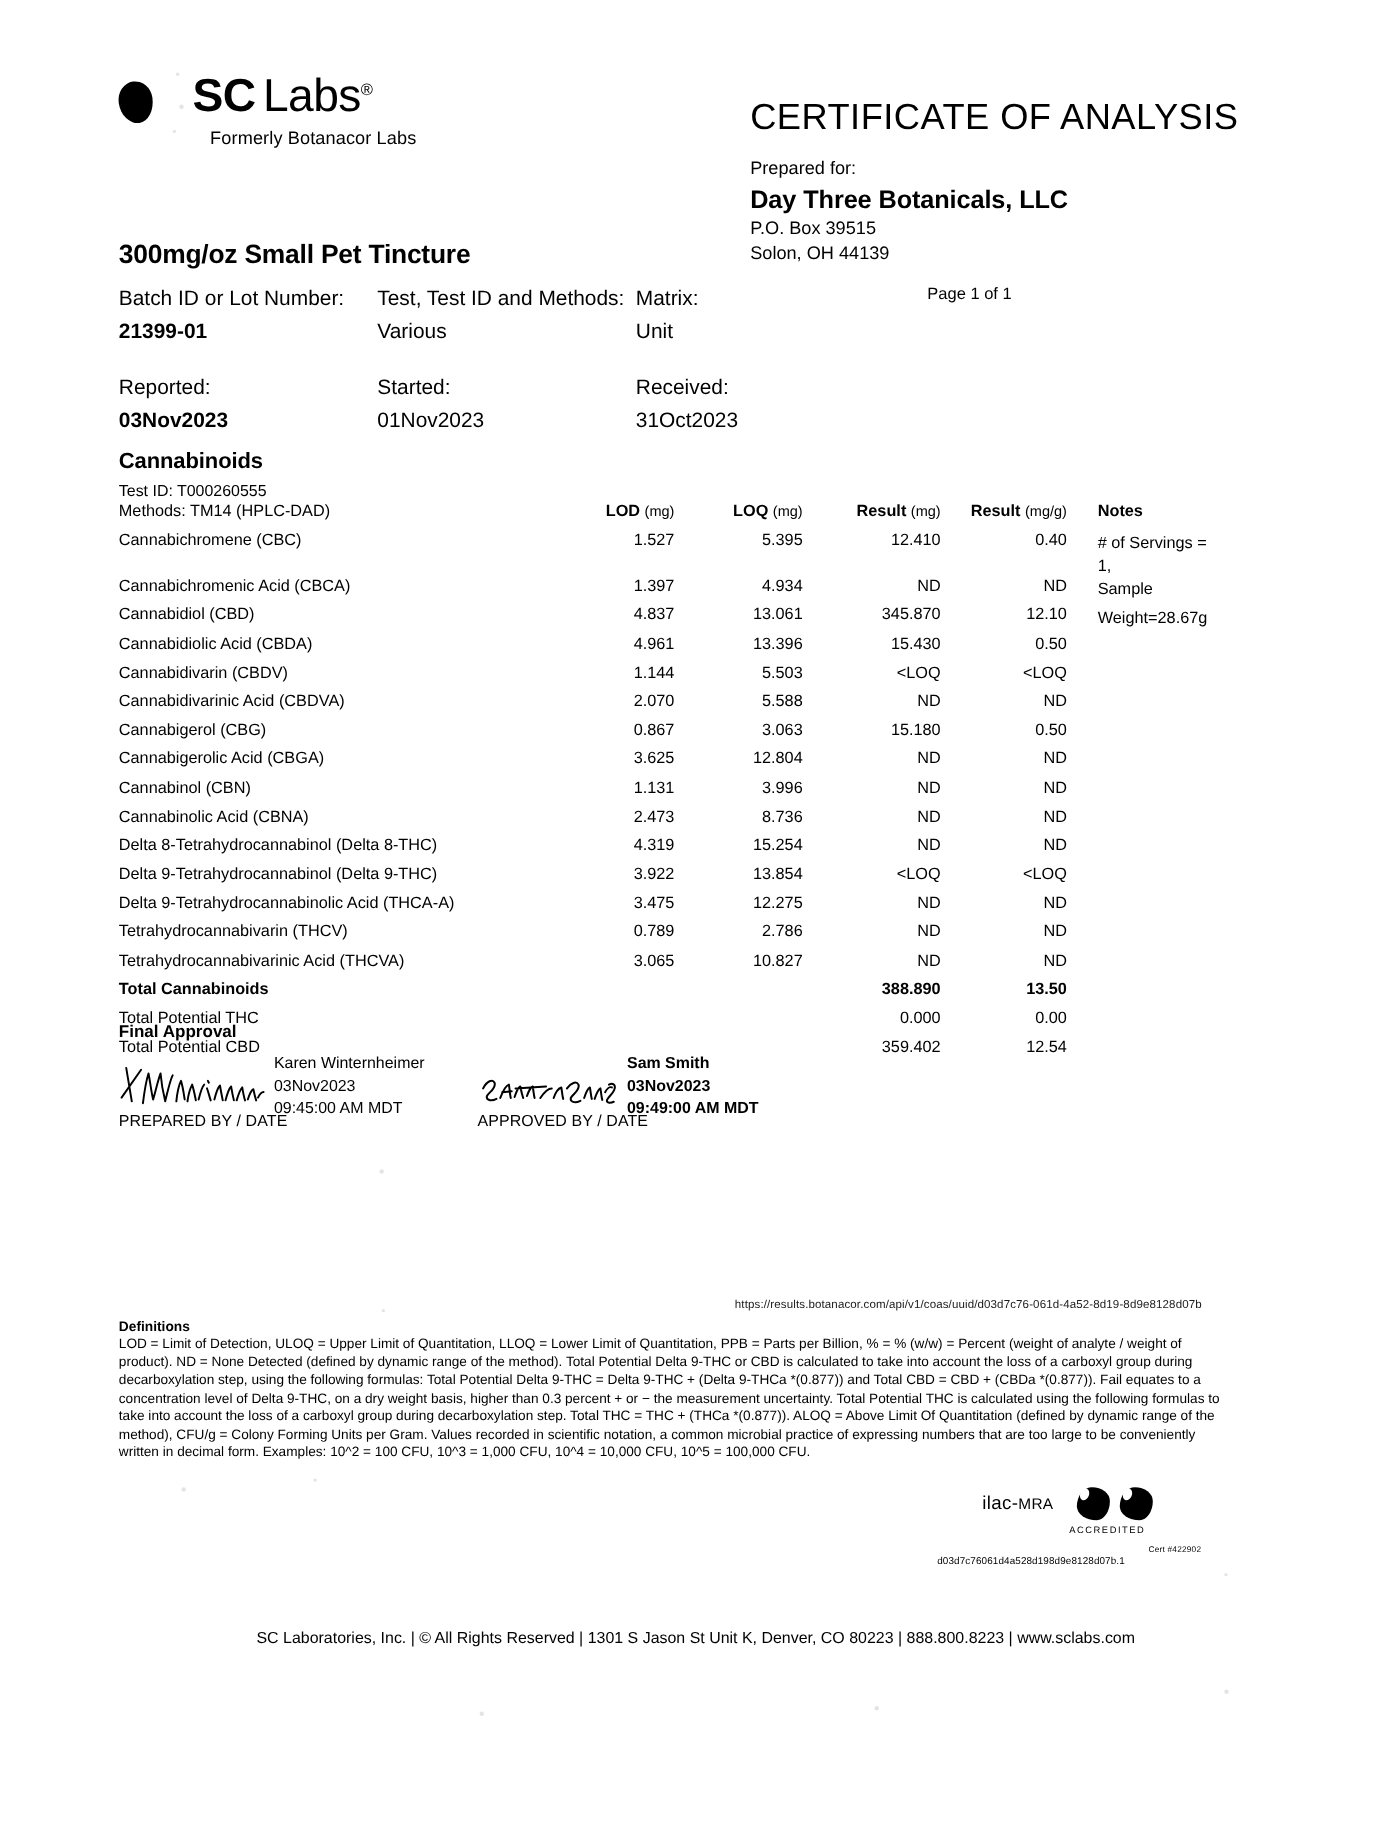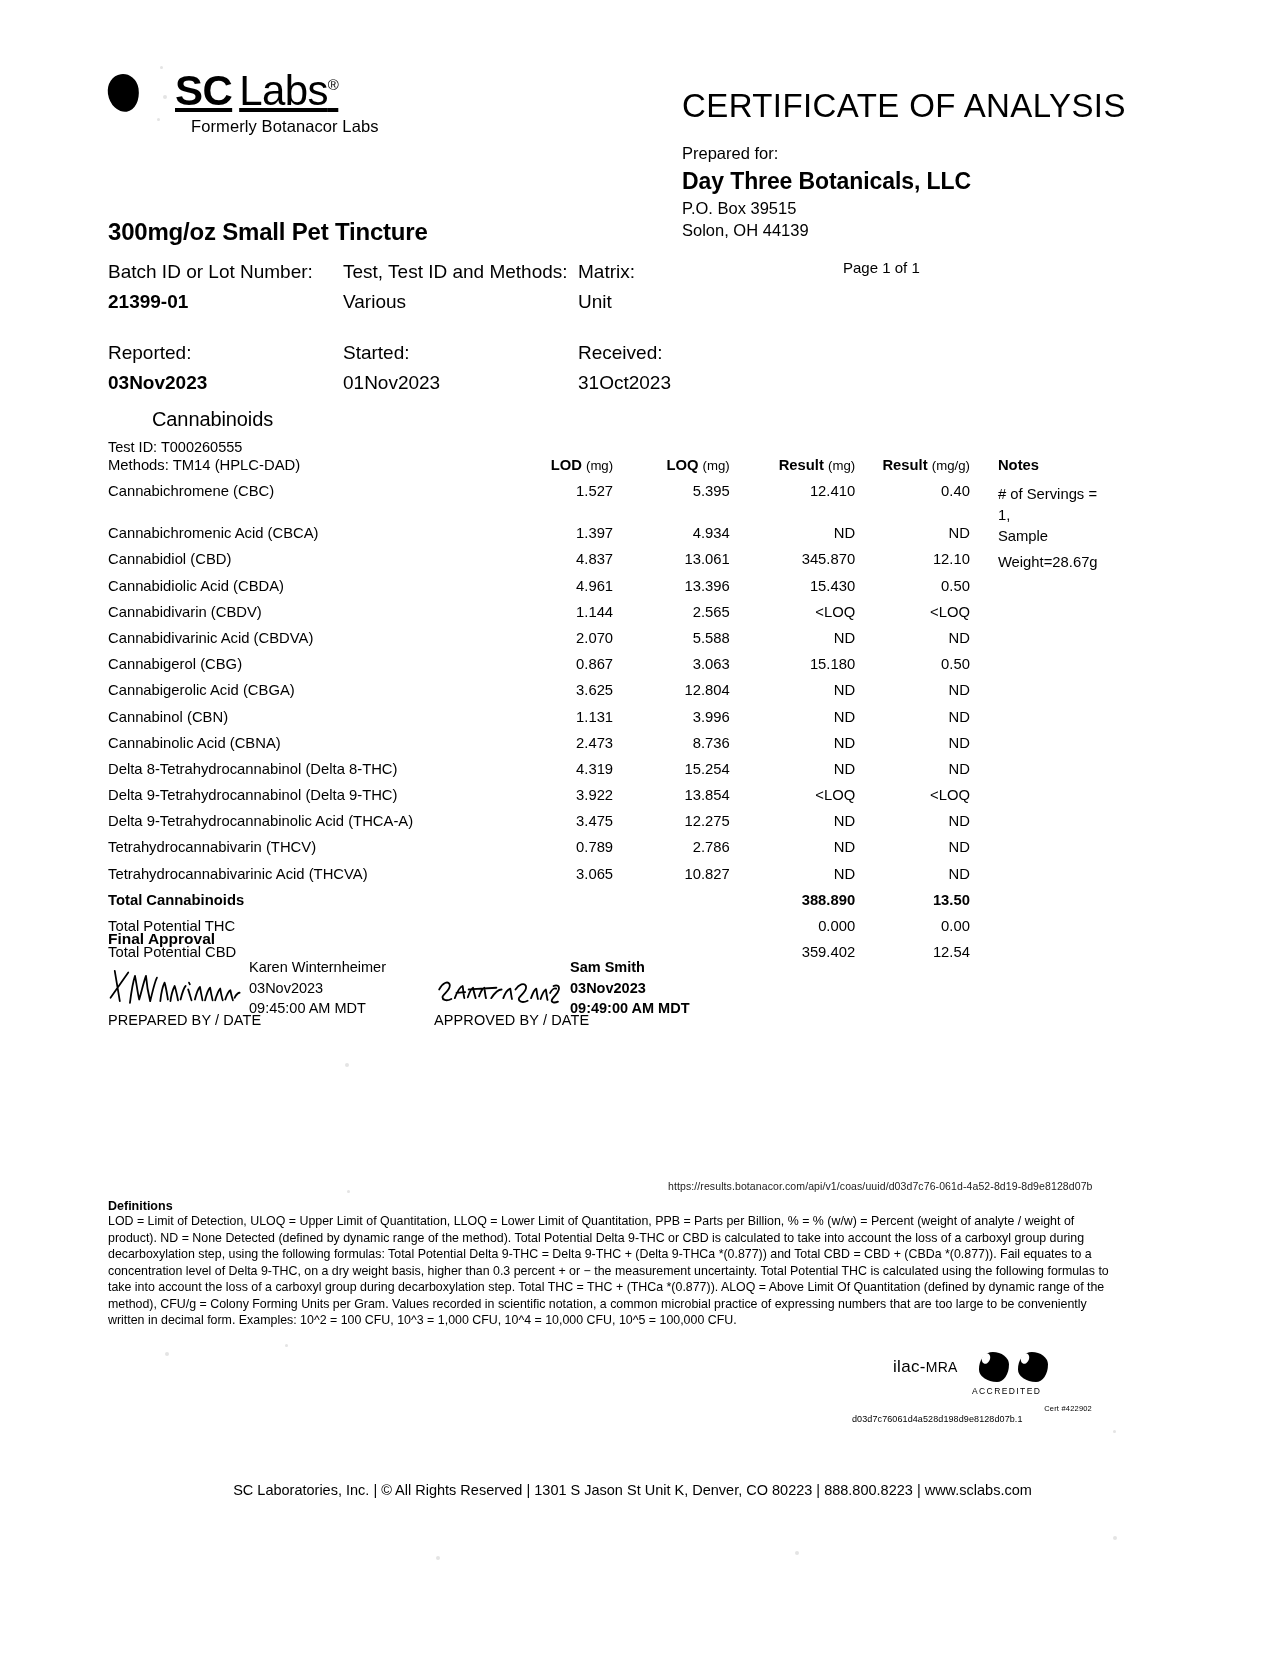--- a/index.html
+++ b/index.html
@@ -24,22 +24,21 @@
   }
 
   
   .logo-block {
     position: absolute;
     left: 108px; top: 62px;
     width: 420px;
   }
   .logo-row {
     display: flex;
-    align-items: flex-end;
-    text-decoration: underline;
+    align-items: center;
   }
   .logo-dot {
     width: 31px;
     height: 38px;
     background: #000;
     border-radius: 50% 50% 48% 52% / 46% 44% 56% 54%;
     transform: rotate(-8deg);
     margin-top: 12px;
     margin-right: 36px;
     flex: none;
@@ -127,23 +126,22 @@
   .meta-label { line-height: 1.45; }
   .meta-value { line-height: 1.45; }
   .meta-value.bold { font-weight: bold; }
   .meta-gap { height: 22px; }
 
   
   .section-title {
     position: absolute;
     left: 108px; top: 408px;
     font-size: 20px;
-    font-weight: normal;
+    font-weight: bold;
     letter-spacing: -0.1px;
-    margin-left: 44px;
   }
   .test-id {
     position: absolute;
     left: 108px; top: 439px;
     font-size: 14.5px;
   }
   .table-wrap {
     position: absolute;
     left: 108px; top: 458px;
     width: 1000px;
@@ -429,21 +427,21 @@
             <td class="c-name">Cannabidiolic Acid (CBDA)</td>
             <td class="c-lod">4.961</td>
             <td class="c-loq">13.396</td>
             <td class="c-rmg">15.430</td>
             <td class="c-rmgg">0.50</td>
             <td class="c-notes"></td>
           </tr>
           <tr>
             <td class="c-name">Cannabidivarin (CBDV)</td>
             <td class="c-lod">1.144</td>
-            <td class="c-loq">2.565</td>
+            <td class="c-loq">5.503</td>
             <td class="c-rmg">&lt;LOQ</td>
             <td class="c-rmgg">&lt;LOQ</td>
             <td class="c-notes"></td>
           </tr>
           <tr>
             <td class="c-name">Cannabidivarinic Acid (CBDVA)</td>
             <td class="c-lod">2.070</td>
             <td class="c-loq">5.588</td>
             <td class="c-rmg">ND</td>
             <td class="c-rmgg">ND</td>

